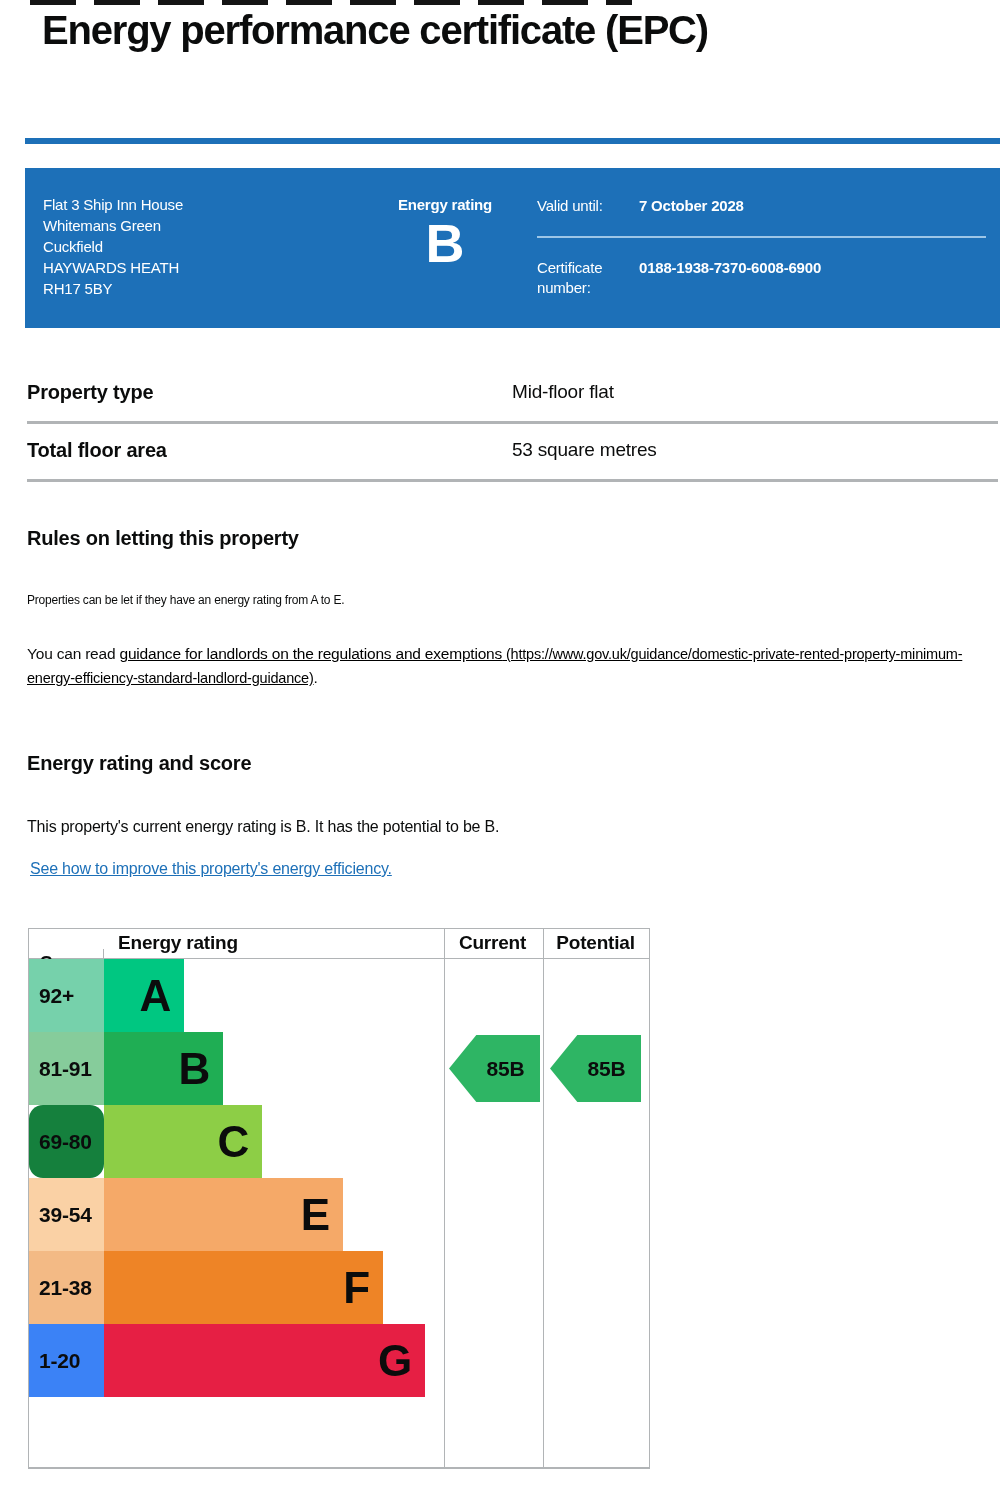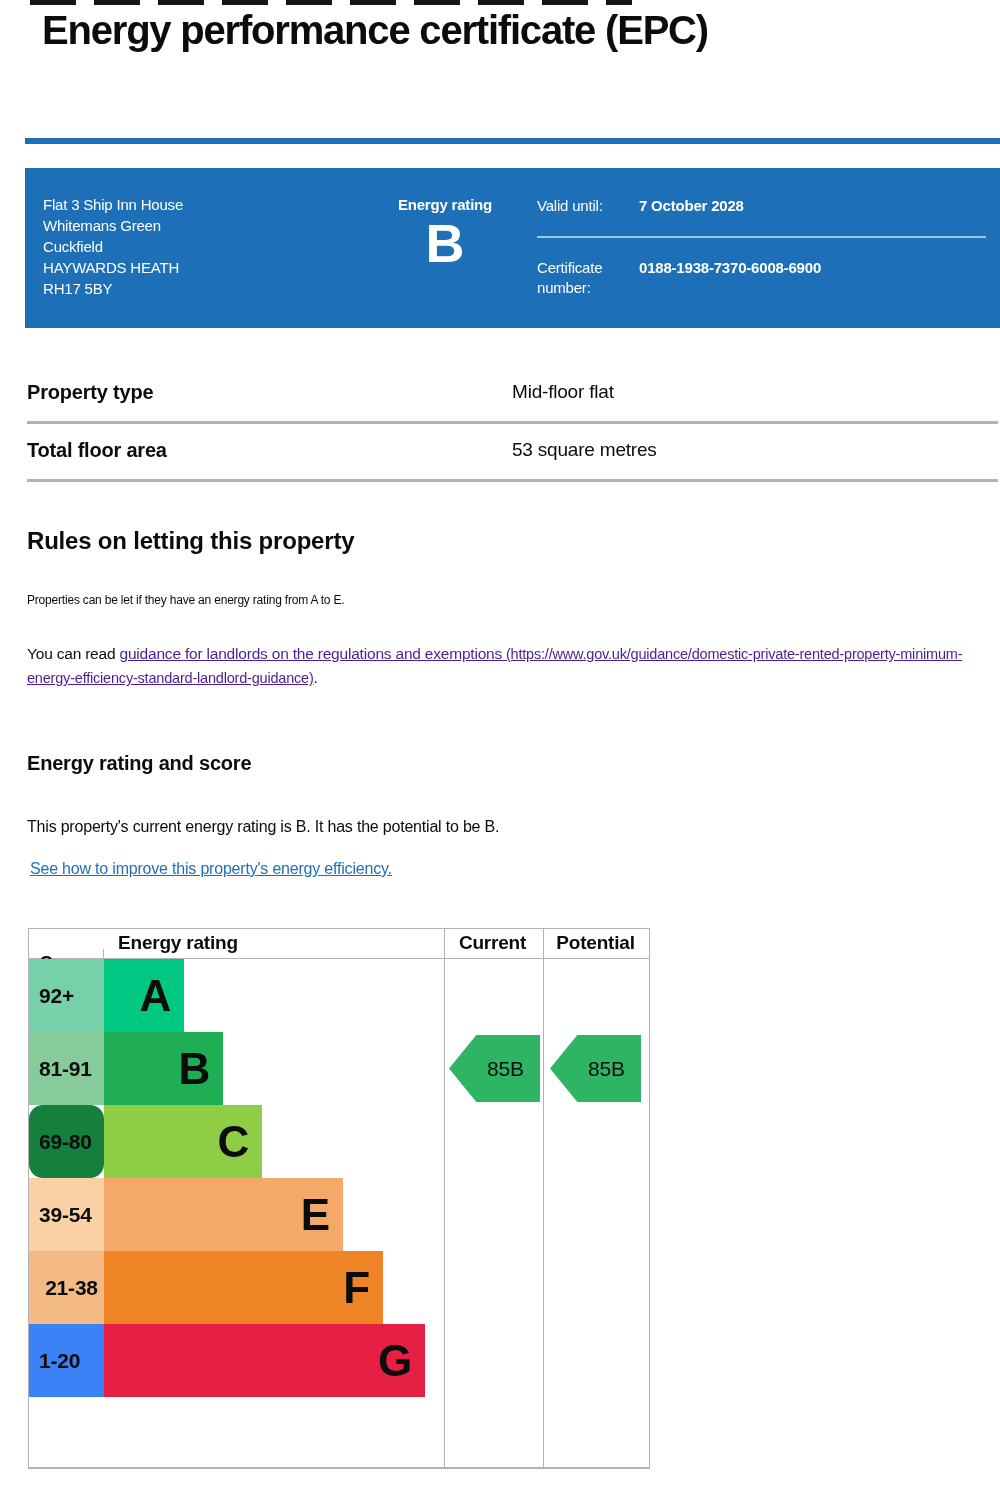--- a/index.html
+++ b/index.html
@@ -28,24 +28,24 @@
   .v-value { font-weight:bold; line-height:20px; }
   .v-divider { height:2px; margin:20px 0 20px 0; }
 
   
   .details { position:absolute; top:366px; left:27px; width:971px; }
   .detail-row { display:flex; padding:15px 0 0 0; height:58px; border-bottom:3px solid #b1b4b6; }
   .detail-label { flex:0 0 485px; font-size:20px; font-weight:bold; }
   .detail-value { font-size:19px; }
 
   
-  .rules-heading { position:absolute; top:527px; left:27px; font-size:24px; font-weight:bold; }
+  .rules-heading { position:absolute; top:527px; left:27px; font-size:20px; font-weight:bold; }
   .rules-p1 { position:absolute; top:593px; left:27px; font-size:12px; }
   .rules-p2 { position:absolute; top:642px; left:27px; width:944px; font-size:15.5px; line-height:24px; }
-  .link-purple { color:#4c1d95; text-decoration:underline; }
+  .link-purple { color:#000000; text-decoration:underline; }
   .link-purple .url { font-size:14.5px; }
   .link-blue { color:#1d70b8; text-decoration:underline; }
 
   
   .score-heading { position:absolute; top:752px; left:27px; font-size:20px; font-weight:bold; }
   .score-p1 { position:absolute; top:818px; left:27px; font-size:16px; }
   .improve-link { position:absolute; top:860px; left:30px; font-size:16px; }
 
   
   .chart { position:absolute; top:928px; left:28px; width:622px; height:541px; border:1px solid #b1b4b6; border-bottom-width:2px; background:#fff; }
@@ -57,21 +57,21 @@
   .band-row { display:flex; height:73px; }
   .score-cell { width:75px; flex:0 0 75px; padding-left:10px; font-size:21px; font-weight:bold; line-height:73px; }
   .band-bar { display:flex; align-items:center; justify-content:flex-end; padding-right:13px; }
   .band-letter { font-size:44px; font-weight:bold; line-height:73px; }
   .col-divider { position:absolute; top:0; bottom:0; width:1px; background:#b1b4b6; }
   .col-divider.c1 { left:415px; }
   .col-divider.c2 { left:514px; }
   .arrow { position:absolute; top:106px; width:91px; height:67px;
     clip-path:polygon(0 50%, 30% 0, 100% 0, 100% 100%, 30% 100%);
     display:flex; align-items:center; justify-content:center; padding-left:22px;
-    font-size:21px; font-weight:normal; color:#0b0c0c; }
+    font-size:21px; font-weight:bold; color:#0b0c0c; }
   .arrow.current { left:420px; }
   .arrow.potential { left:521px; }
 </style>
 </head>
 <body>
 
 <div class="page">
 
   <div class="top-artifact"></div>
 
@@ -149,21 +149,21 @@
           <span class="band-letter">C</span>
         </div>
     </div>
     <div class="band-row">
       <div class="score-cell" style="background: rgb(250, 209, 165);">39-54</div>
       <div class="band-bar" style="background: rgb(245, 169, 104); width: 239px;">
           <span class="band-letter">E</span>
         </div>
     </div>
     <div class="band-row">
-      <div class="score-cell" style="background: rgb(243, 186, 133); text-align: center;">21-38</div>
+      <div class="score-cell" style="background: rgb(243, 186, 133);">21-38</div>
       <div class="band-bar" style="background: rgb(238, 132, 38); width: 279px;">
           <span class="band-letter">F</span>
         </div>
     </div>
     <div class="band-row">
       <div class="score-cell" style="background: #3b82f6;">1-20</div>
       <div class="band-bar" style="background: rgb(230, 31, 68); width: 321px;">
           <span class="band-letter">G</span>
         </div>
     </div>

